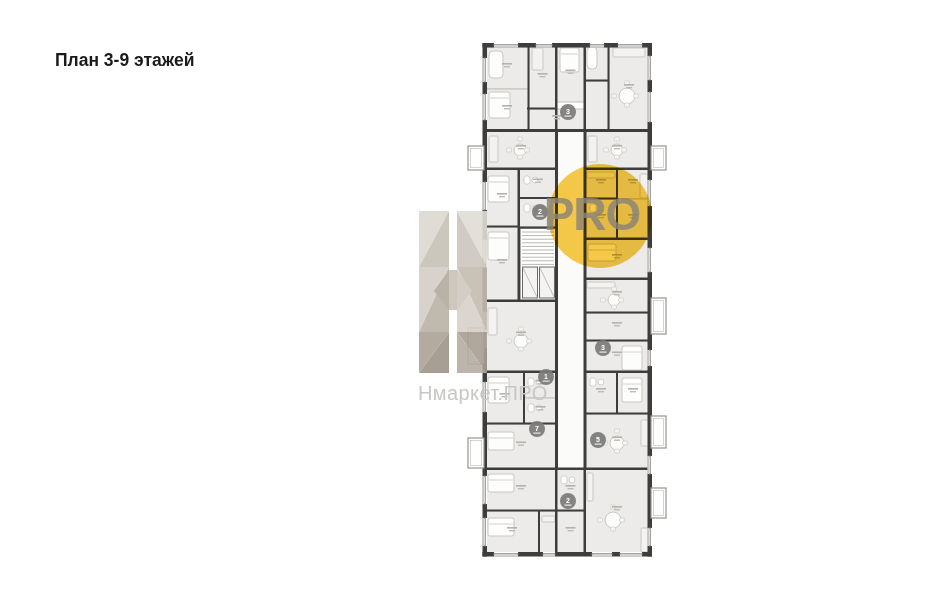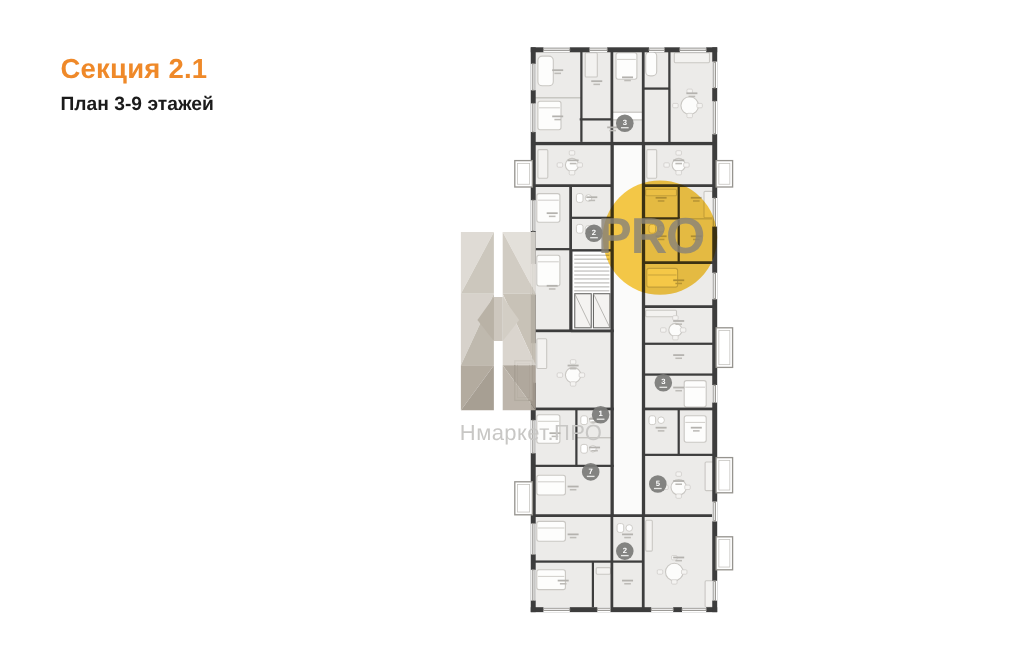--- a/index.html
+++ b/index.html
@@ -14,21 +14,20 @@
             letter-spacing:-1px;opacity:0.82;}
   .brand-text{font-family:"Liberation Sans",sans-serif;font-size:20px;letter-spacing:0.4px;}
   .logo{opacity:0.9;}
 </style>
 </head>
 <body>
 
 <div class="canvas">
 
   <div class="title-block">
-    <div class="title-line">Секция 2.1</div>
     <div class="subtitle-line">План 3-9 этажей</div>
   </div>
 
   <svg id="plan-svg" width="941" height="600" viewBox="0 0 941 600">
     <g id="g-rooms">
         <rect x="485" y="47" width="44" height="42" fill="#ecebe9" stroke="#c2c0bc" stroke-width="1"></rect>
         <rect x="485" y="89" width="44" height="42" fill="#ecebe9" stroke="#c2c0bc" stroke-width="1"></rect>
         <rect x="529" y="47" width="27" height="62" fill="#ecebe9" stroke="#c2c0bc" stroke-width="1"></rect>
         <rect x="556" y="47" width="29" height="55" fill="#ecebe9" stroke="#c2c0bc" stroke-width="1"></rect>
         <rect x="585" y="47" width="24" height="34" fill="#ecebe9" stroke="#c2c0bc" stroke-width="1"></rect>

